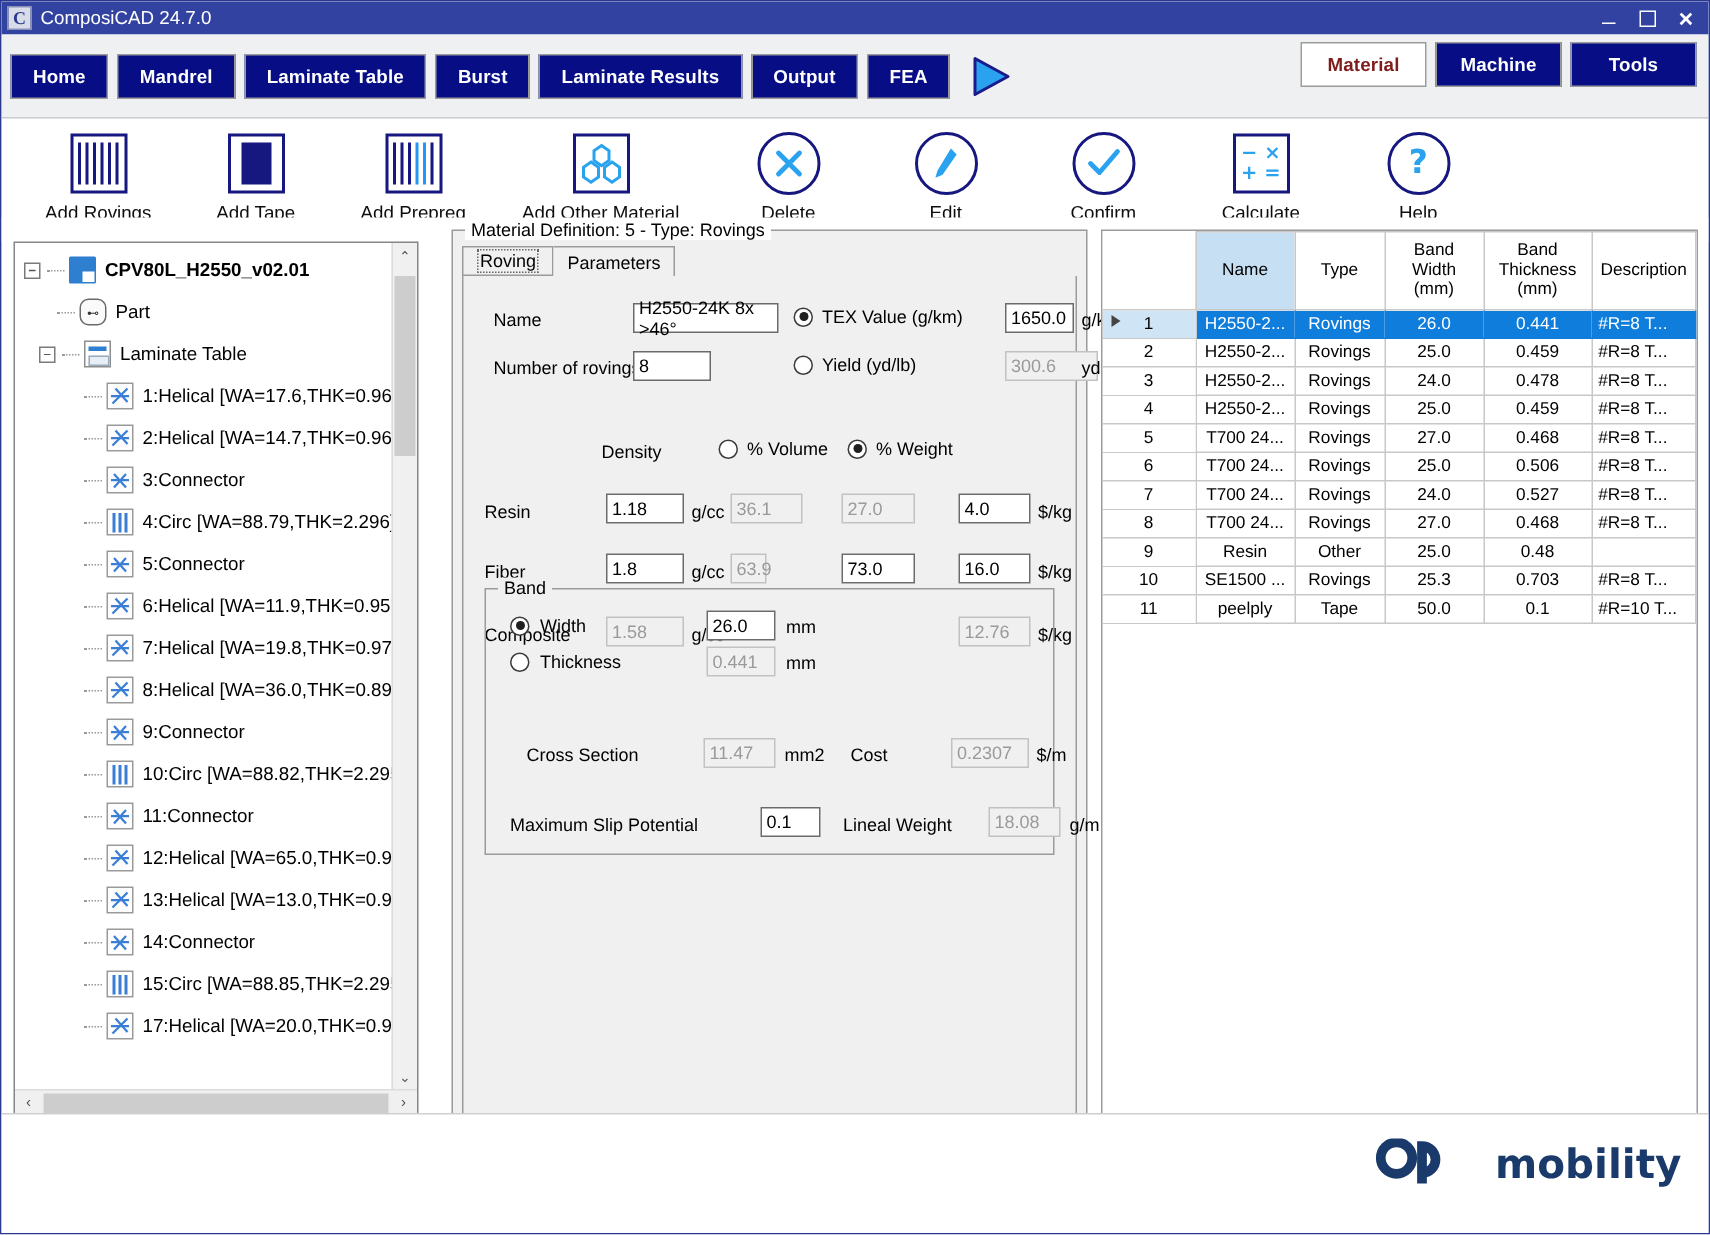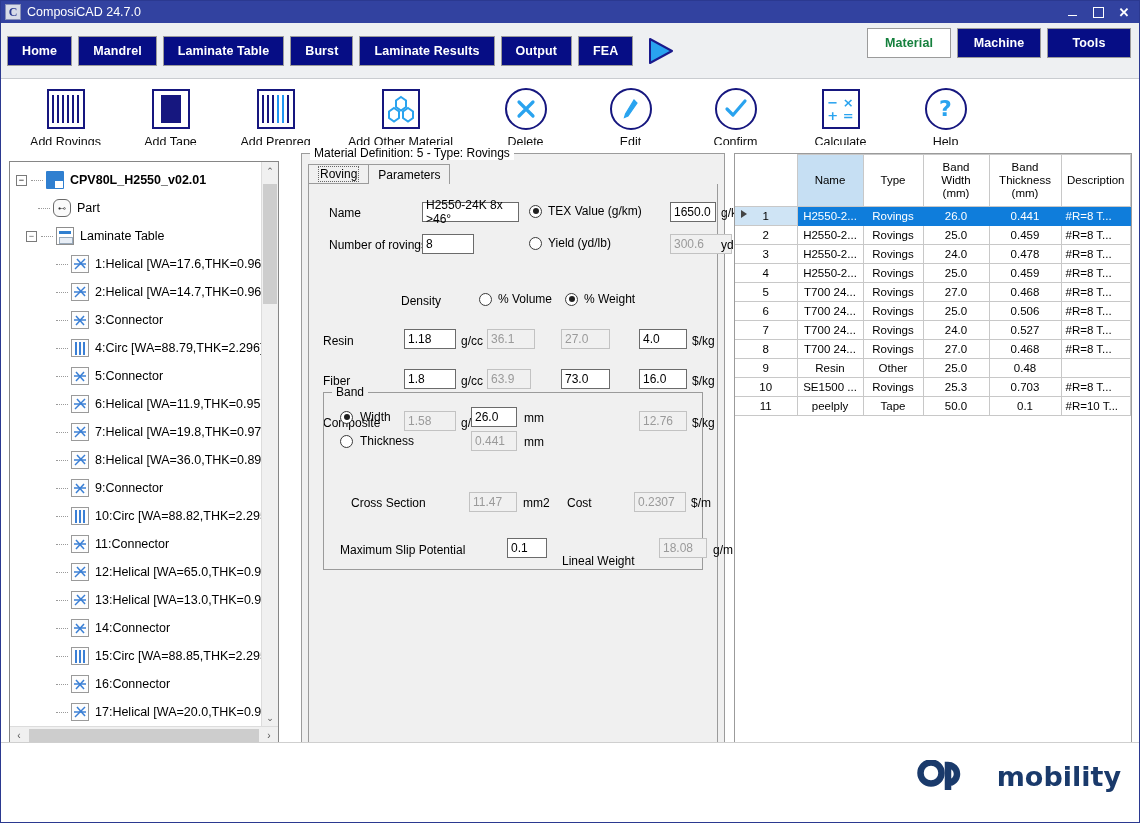--- a/index.html
+++ b/index.html
@@ -58,21 +58,21 @@
     height: 30px;
     background: #060d85;
     color: #ffffff;
     border: 1px solid #9b9b9b;
     font-size: 12.5px; font-weight: bold;
     display: flex; align-items: center; justify-content: center;
     padding: 0 14px;
     cursor: default;
     letter-spacing: .1px;
   }
-  .mbtn.sel { background: #ffffff; color: #15803d; }
+  .mbtn.sel { background: #ffffff; color: #7f1d1d; }
   .play-btn {
     width: 34px; height: 32px;
     display: flex; align-items: center; justify-content: center;
     margin-left: 4px;
   }
   .right-group {
     position: absolute; right: 8px; top: 5px;
     display: flex; gap: 6px;
   }
   .right-group .mbtn { width: 84px; padding: 0; }
@@ -634,33 +634,20 @@
                   <i></i>
                 </div>
               </div>
               <span>15:Circ [WA=88.85,THK=2.295]</span>
             </div>
             <div class="trow indent2">
               <div class="dots"></div>
               <div class="ticon box">
                 <svg width="14" height="14" viewBox="0 0 14 14">
                   <g stroke="#3a7fd5" stroke-width="1.5" fill="none">
-                    <path d="M3 12 L11 3"></path>
-                    <path d="M3 3 L11 12"></path>
-                    <path d="M1 7 L13 7"></path>
-                  </g>
-                </svg>
-              </div>
-              <span>16:Connector</span>
-            </div>
-            <div class="trow indent2">
-              <div class="dots"></div>
-              <div class="ticon box">
-                <svg width="14" height="14" viewBox="0 0 14 14">
-                  <g stroke="#3a7fd5" stroke-width="1.5" fill="none">
                     <path d="M2 12 L12 2"></path>
                     <path d="M4 2 L12 11"></path>
                     <path d="M1 7 L13 7"></path>
                   </g>
                 </svg>
               </div>
               <span>17:Helical [WA=20.0,THK=0.9715]</span>
             </div>
           </div>
       </div>
@@ -725,21 +712,21 @@
         <div class="abs inp" style="left:95px; top:145px; width:52px;">1.18</div>
         <div class="abs lbl" style="left:152px; top:150px;">g/cc</div>
         <div class="abs inp ro" style="left:178px; top:145px; width:48px;">36.1</div>
         <div class="abs inp ro" style="left:252px; top:145px; width:49px;">27.0</div>
         <div class="abs inp" style="left:330px; top:145px; width:48px;">4.0</div>
         <div class="abs lbl" style="left:383px; top:150px;">$/kg</div>
 
         <div class="abs lbl" style="left:14px; top:190px;">Fiber</div>
         <div class="abs inp" style="left:95px; top:185px; width:52px;">1.8</div>
         <div class="abs lbl" style="left:152px; top:190px;">g/cc</div>
-        <div class="abs inp ro" style="left:178px; top:185px; width:44px;">63.9</div>
+        <div class="abs inp ro" style="left:178px; top:185px; width:24px;">63.9</div>
         <div class="abs inp" style="left:252px; top:185px; width:49px;">73.0</div>
         <div class="abs inp" style="left:330px; top:185px; width:48px;">16.0</div>
         <div class="abs lbl" style="left:383px; top:190px;">$/kg</div>
 
         <div class="abs lbl" style="left:14px; top:232px;">Composite</div>
         <div class="abs inp ro" style="left:95px; top:227px; width:52px;">1.58</div>
         <div class="abs lbl" style="left:152px; top:232px;">g/cc</div>
         <div class="abs inp ro" style="left:330px; top:227px; width:48px;">12.76</div>
         <div class="abs lbl" style="left:383px; top:232px;">$/kg</div>
 
@@ -762,21 +749,21 @@
 
           <div class="abs lbl" style="left:27px; top:103px;">Cross Section</div>
           <div class="abs inp ro" style="left:145px; top:99px; width:48px;">11.47</div>
           <div class="abs lbl" style="left:199px; top:103px;">mm2</div>
           <div class="abs lbl" style="left:243px; top:103px;">Cost</div>
           <div class="abs inp ro" style="left:310px; top:99px; width:52px;">0.2307</div>
           <div class="abs lbl" style="left:367px; top:103px;">$/m</div>
 
           <div class="abs lbl" style="left:16px; top:150px;">Maximum Slip Potential</div>
           <div class="abs inp" style="left:183px; top:145px; width:40px;">0.1</div>
-          <div class="abs lbl" style="left:238px; top:161px;">Lineal Weight</div>
+          <div class="abs lbl" style="left:238px; top:150px;">Lineal Weight</div>
           <div class="abs inp ro" style="left:335px; top:145px; width:48px;">18.08</div>
           <div class="abs lbl" style="left:389px; top:150px;">g/m</div>
         </div>
 
       </div>
     </div>
 
     <div class="tbl-panel">
       <table class="grid">
         <colgroup>

